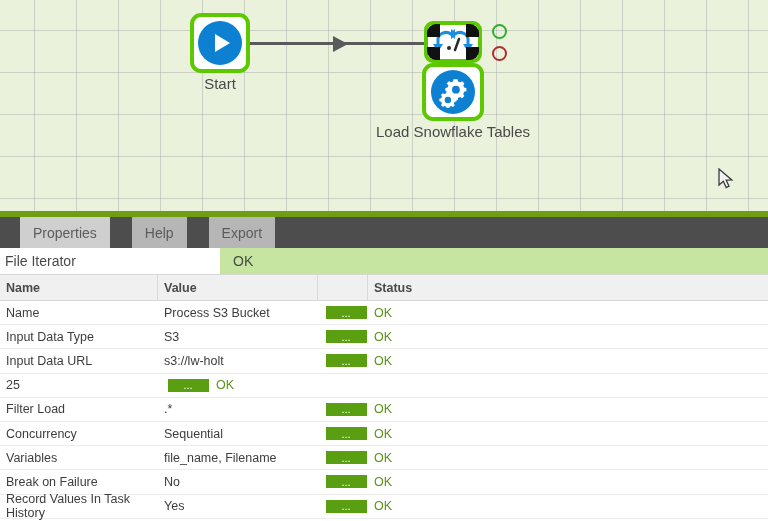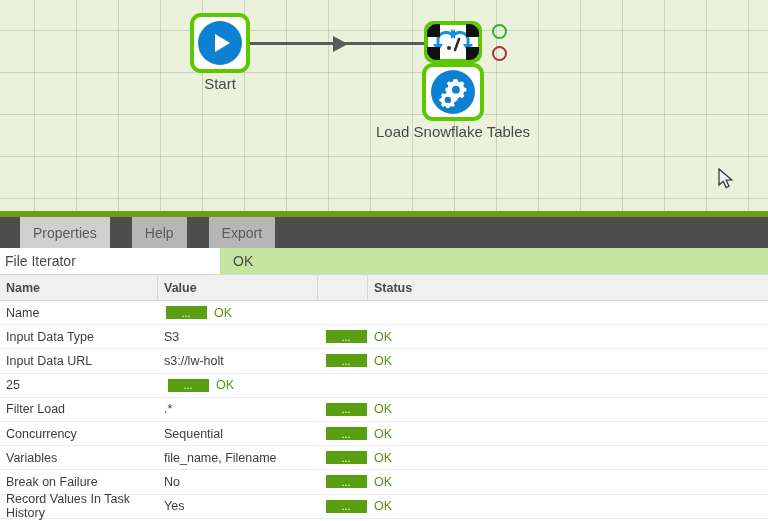--- a/index.html
+++ b/index.html
@@ -279,20 +279,21 @@
   <div class="table">
     <div class="thead">
       <div class="th c-name">Name</div>
       <div class="th c-value">Value</div>
       <div class="th c-btn"></div>
       <div class="th c-status">Status</div>
     </div>
     <div id="tbody">
         <div class="trow">
           <div class="td c-name">Name</div>
+          <div class="td c-value">Process S3 Bucket</div>
           <div class="td btn-cell">
             <button class="ellipsis-btn">...</button>
           </div>
           <div class="td c-status">OK</div>
         </div>
         <div class="trow">
           <div class="td c-name">Input Data Type</div>
           <div class="td c-value">S3</div>
           <div class="td btn-cell">
             <button class="ellipsis-btn">...</button>

